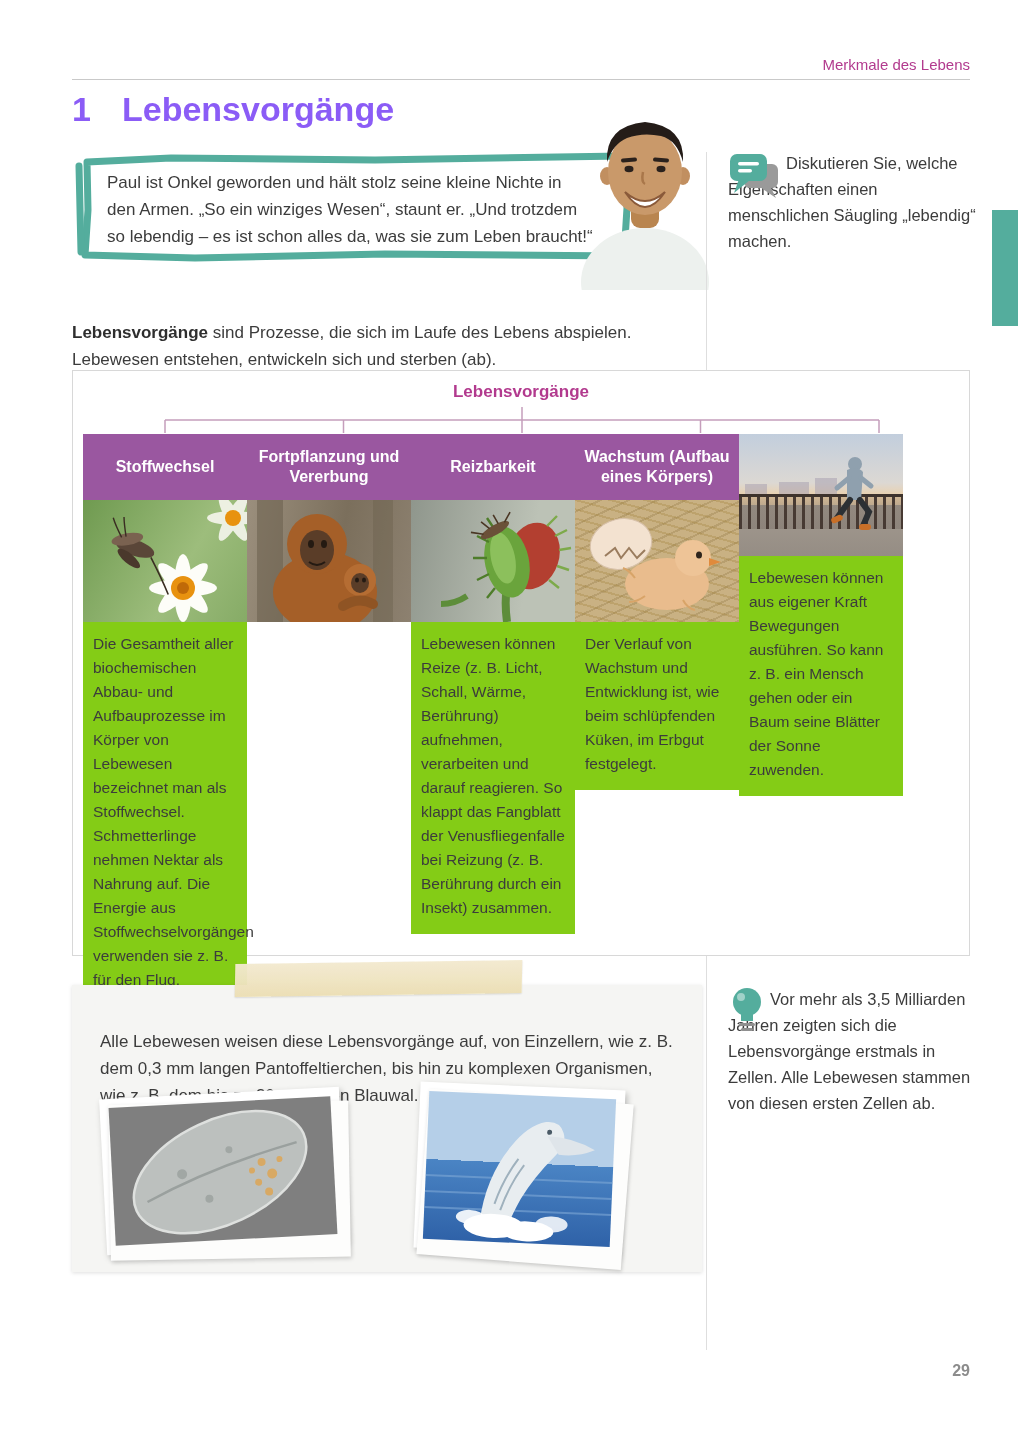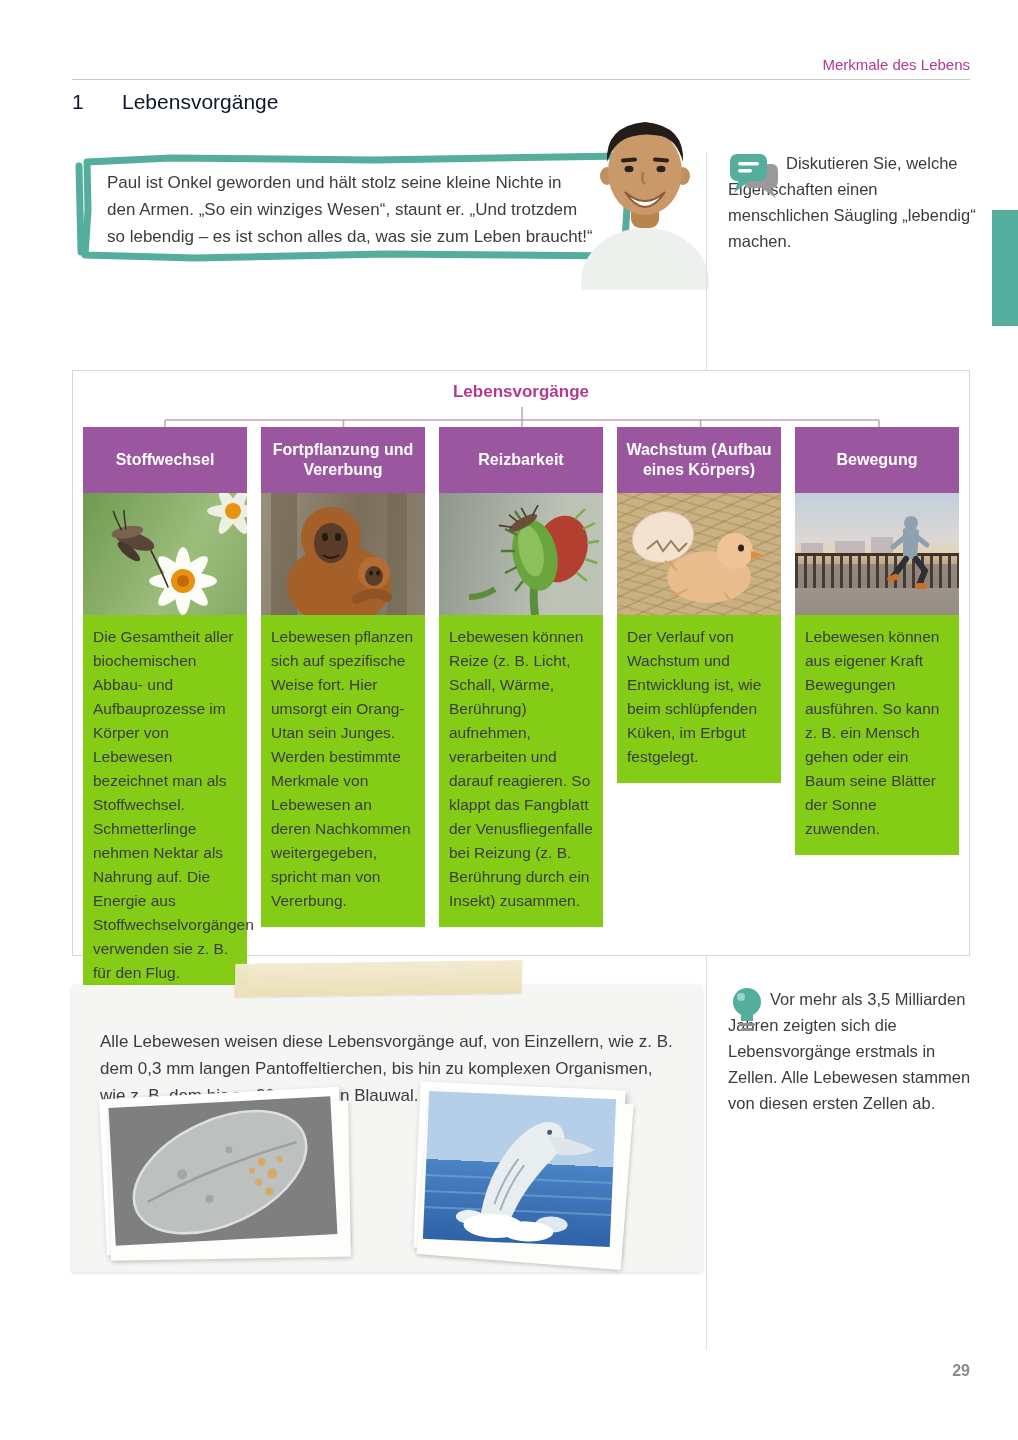--- a/index.html
+++ b/index.html
@@ -2,21 +2,21 @@
 <html><head>
 <meta charset="utf-8">
 <style>
   html,body{margin:0;padding:0;background:#fff;}
   #page{position:relative;width:1018px;height:1440px;background:#ffffff;
         font-family:"Liberation Sans",sans-serif;color:#3c3c3c;overflow:hidden;}
 
   
   .top-label{position:absolute;top:56px;right:48px;color:#b23a8e;font-size:15px;}
   .top-rule{position:absolute;top:79px;left:72px;width:898px;height:1px;background:#c9c9c9;}
-  .chapter{position:absolute;top:90px;left:72px;color:#0f172a;font-size:21px;font-weight:normal;}
+  .chapter{position:absolute;top:90px;left:72px;color:#8b5cf6;font-size:34px;font-weight:bold;}
   .chapter .num{display:inline-block;width:50px;}
 
   
   .teal-box{position:absolute;left:75px;top:150px;width:560px;height:118px;text-decoration:underline;}
   .teal-box svg{position:absolute;left:0;top:0;}
   .teal-box-text{position:absolute;left:32px;top:19px;width:486px;font-size:17px;line-height:27px;}
 
   
   .man-photo{position:absolute;left:577px;top:110px;width:136px;height:180px;}
 
@@ -31,21 +31,21 @@
   .fact p{margin:0;font-size:16.5px;line-height:26px;text-indent:42px;}
 
   
   .intro-para{position:absolute;left:72px;top:302px;width:650px;font-size:17px;line-height:27px;}
   .intro-para b{color:#2e2e2e;}
 
   
   .diagram{position:absolute;left:72px;top:370px;width:898px;height:586px;border:1px solid #d8d8d8;background:#fff;box-sizing:border-box;}
   .diagram-title{text-align:center;margin:11px 0 0;color:#b23a8e;font-weight:bold;font-size:17px;}
   .connectors{position:absolute;left:0;top:36px;}
-  .columns{position:absolute;left:10px;top:56px;width:876px;display:flex;justify-content:space-between;}
+  .columns{position:absolute;left:10px;top:63px;width:876px;display:flex;}
   .col{width:164px;}
   .col-header{height:66px;background:#9a57a0;color:#fff;font-weight:bold;font-size:16px;
               display:flex;align-items:center;justify-content:center;text-align:center;
               line-height:20px;padding:0 5px;box-sizing:border-box;}
   .col-image{height:122px;position:relative;overflow:hidden;}
   .col-image svg{position:absolute;left:0;top:0;}
   .col-text{background:#84cc16;padding:10px 10px 14px;font-size:15.5px;line-height:24px;}
 
   
   .img-moth{background:linear-gradient(120deg,#6f9a50,#9dbd7c 60%,#86ab66);}
@@ -123,20 +123,21 @@
         <rect x="2" y="2" width="37" height="27" rx="7" fill="#54ad9d"></rect>
         <polygon points="11,27 6,41 22,28" fill="#54ad9d"></polygon>
         <rect x="10" y="10" width="21" height="3.6" rx="1.8" fill="#fff"></rect>
         <rect x="10" y="17" width="14" height="3.6" rx="1.8" fill="#fff"></rect>
       </svg>
     </span>
     <p>Diskutieren Sie, welche Eigenschaften einen menschlichen Säugling „lebendig“ machen.</p>
   </div>
   <div class="side-tab"></div>
 
+  <p class="intro-para"><b>Lebensvorgänge</b><span> sind Prozesse, die sich im Laufe des Lebens abspielen. Lebewesen entstehen, entwickeln sich und sterben (ab).</span></p>
 
   <div class="diagram">
     <p class="diagram-title">Lebensvorgänge</p>
     <svg class="connectors" width="898" height="26" viewBox="0 0 898 26">
       <path d="M449,0 L449,13 M92,13 L806,13 M92,13 L92,26 M270.5,13 L270.5,26 M449,13 L449,26 M627.5,13 L627.5,26 M806,13 L806,26" fill="none" stroke="#c59ebc" stroke-width="1.5"></path>
     </svg>
     <div class="columns">
 
       <div class="col">
         <div class="col-header">Stoffwechsel</div>
@@ -184,21 +185,20 @@
             <ellipse cx="64" cy="44" rx="3" ry="4" fill="#241a12"></ellipse>
             <ellipse cx="77" cy="44" rx="3" ry="4" fill="#241a12"></ellipse>
             <path d="M62,62 Q70,68 78,62" stroke="#241a12" stroke-width="2" fill="none"></path>
             <circle cx="113" cy="80" r="16" fill="#b56d33"></circle>
             <ellipse cx="113" cy="83" rx="9" ry="10" fill="#5a3d28"></ellipse>
             <ellipse cx="110" cy="80" rx="2" ry="2.6" fill="#241a12"></ellipse>
             <ellipse cx="117" cy="80" rx="2" ry="2.6" fill="#241a12"></ellipse>
             <path d="M96,106 Q112,96 126,104" stroke="#8f5424" stroke-width="10" fill="none" stroke-linecap="round"></path>
           </svg>
         </div>
-        <div class="col-text">Lebewesen pflanzen sich auf spezifische Weise fort. Hier umsorgt ein Orang-Utan sein Junges. Werden bestimmte Merkmale von Lebewesen an deren Nachkommen weitergegeben, spricht man von Vererbung.</div>
       </div>
 
       <div class="col">
         <div class="col-header">Reizbarkeit</div>
         <div class="col-image img-venus">
           <svg width="164" height="122" viewBox="0 0 164 122">
             <path d="M96,122 Q92,92 100,72" stroke="#5d8d3a" stroke-width="8" fill="none"></path>
             <ellipse cx="122" cy="56" rx="26" ry="34" transform="rotate(18 122 56)" fill="#b33f30"></ellipse>
             <path d="M136,26 L146,16 M144,36 L156,30 M148,50 L160,48 M146,66 L158,70 M138,80 L148,88" stroke="#7daa4a" stroke-width="2.4"></path>
             <ellipse cx="96" cy="62" rx="22" ry="36" transform="rotate(-12 96 62)" fill="#6aa43c"></ellipse>
@@ -225,21 +225,20 @@
             <circle cx="118" cy="58" r="18" fill="#eec497"></circle>
             <ellipse cx="124" cy="55" rx="3" ry="3.6" fill="#2e241c"></ellipse>
             <polygon points="134,58 146,62 134,66" fill="#e08a3c"></polygon>
             <path d="M60,78 Q54,70 48,68 M70,96 Q62,102 54,102 M108,100 Q112,108 120,110" stroke="#d8a468" stroke-width="2" fill="none"></path>
           </svg>
         </div>
         <div class="col-text">Der Verlauf von Wachstum und Entwicklung ist, wie beim schlüpfenden Küken, im Erbgut festgelegt.</div>
       </div>
 
       <div class="col">
-        <div class="col-header">Bewegung</div>
         <div class="col-image img-run">
           <svg width="164" height="122" viewBox="0 0 164 122">
             <g fill="#a9a2b2" opacity=".55">
               <rect x="40" y="48" width="30" height="12"></rect>
                 <rect x="76" y="44" width="22" height="16"></rect>
                 <rect x="6" y="50" width="22" height="10"></rect>
             </g>
           </svg>
           <div class="railing"></div>
           <svg width="164" height="122" viewBox="0 0 164 122" style="position:absolute;left:0;top:0;">

